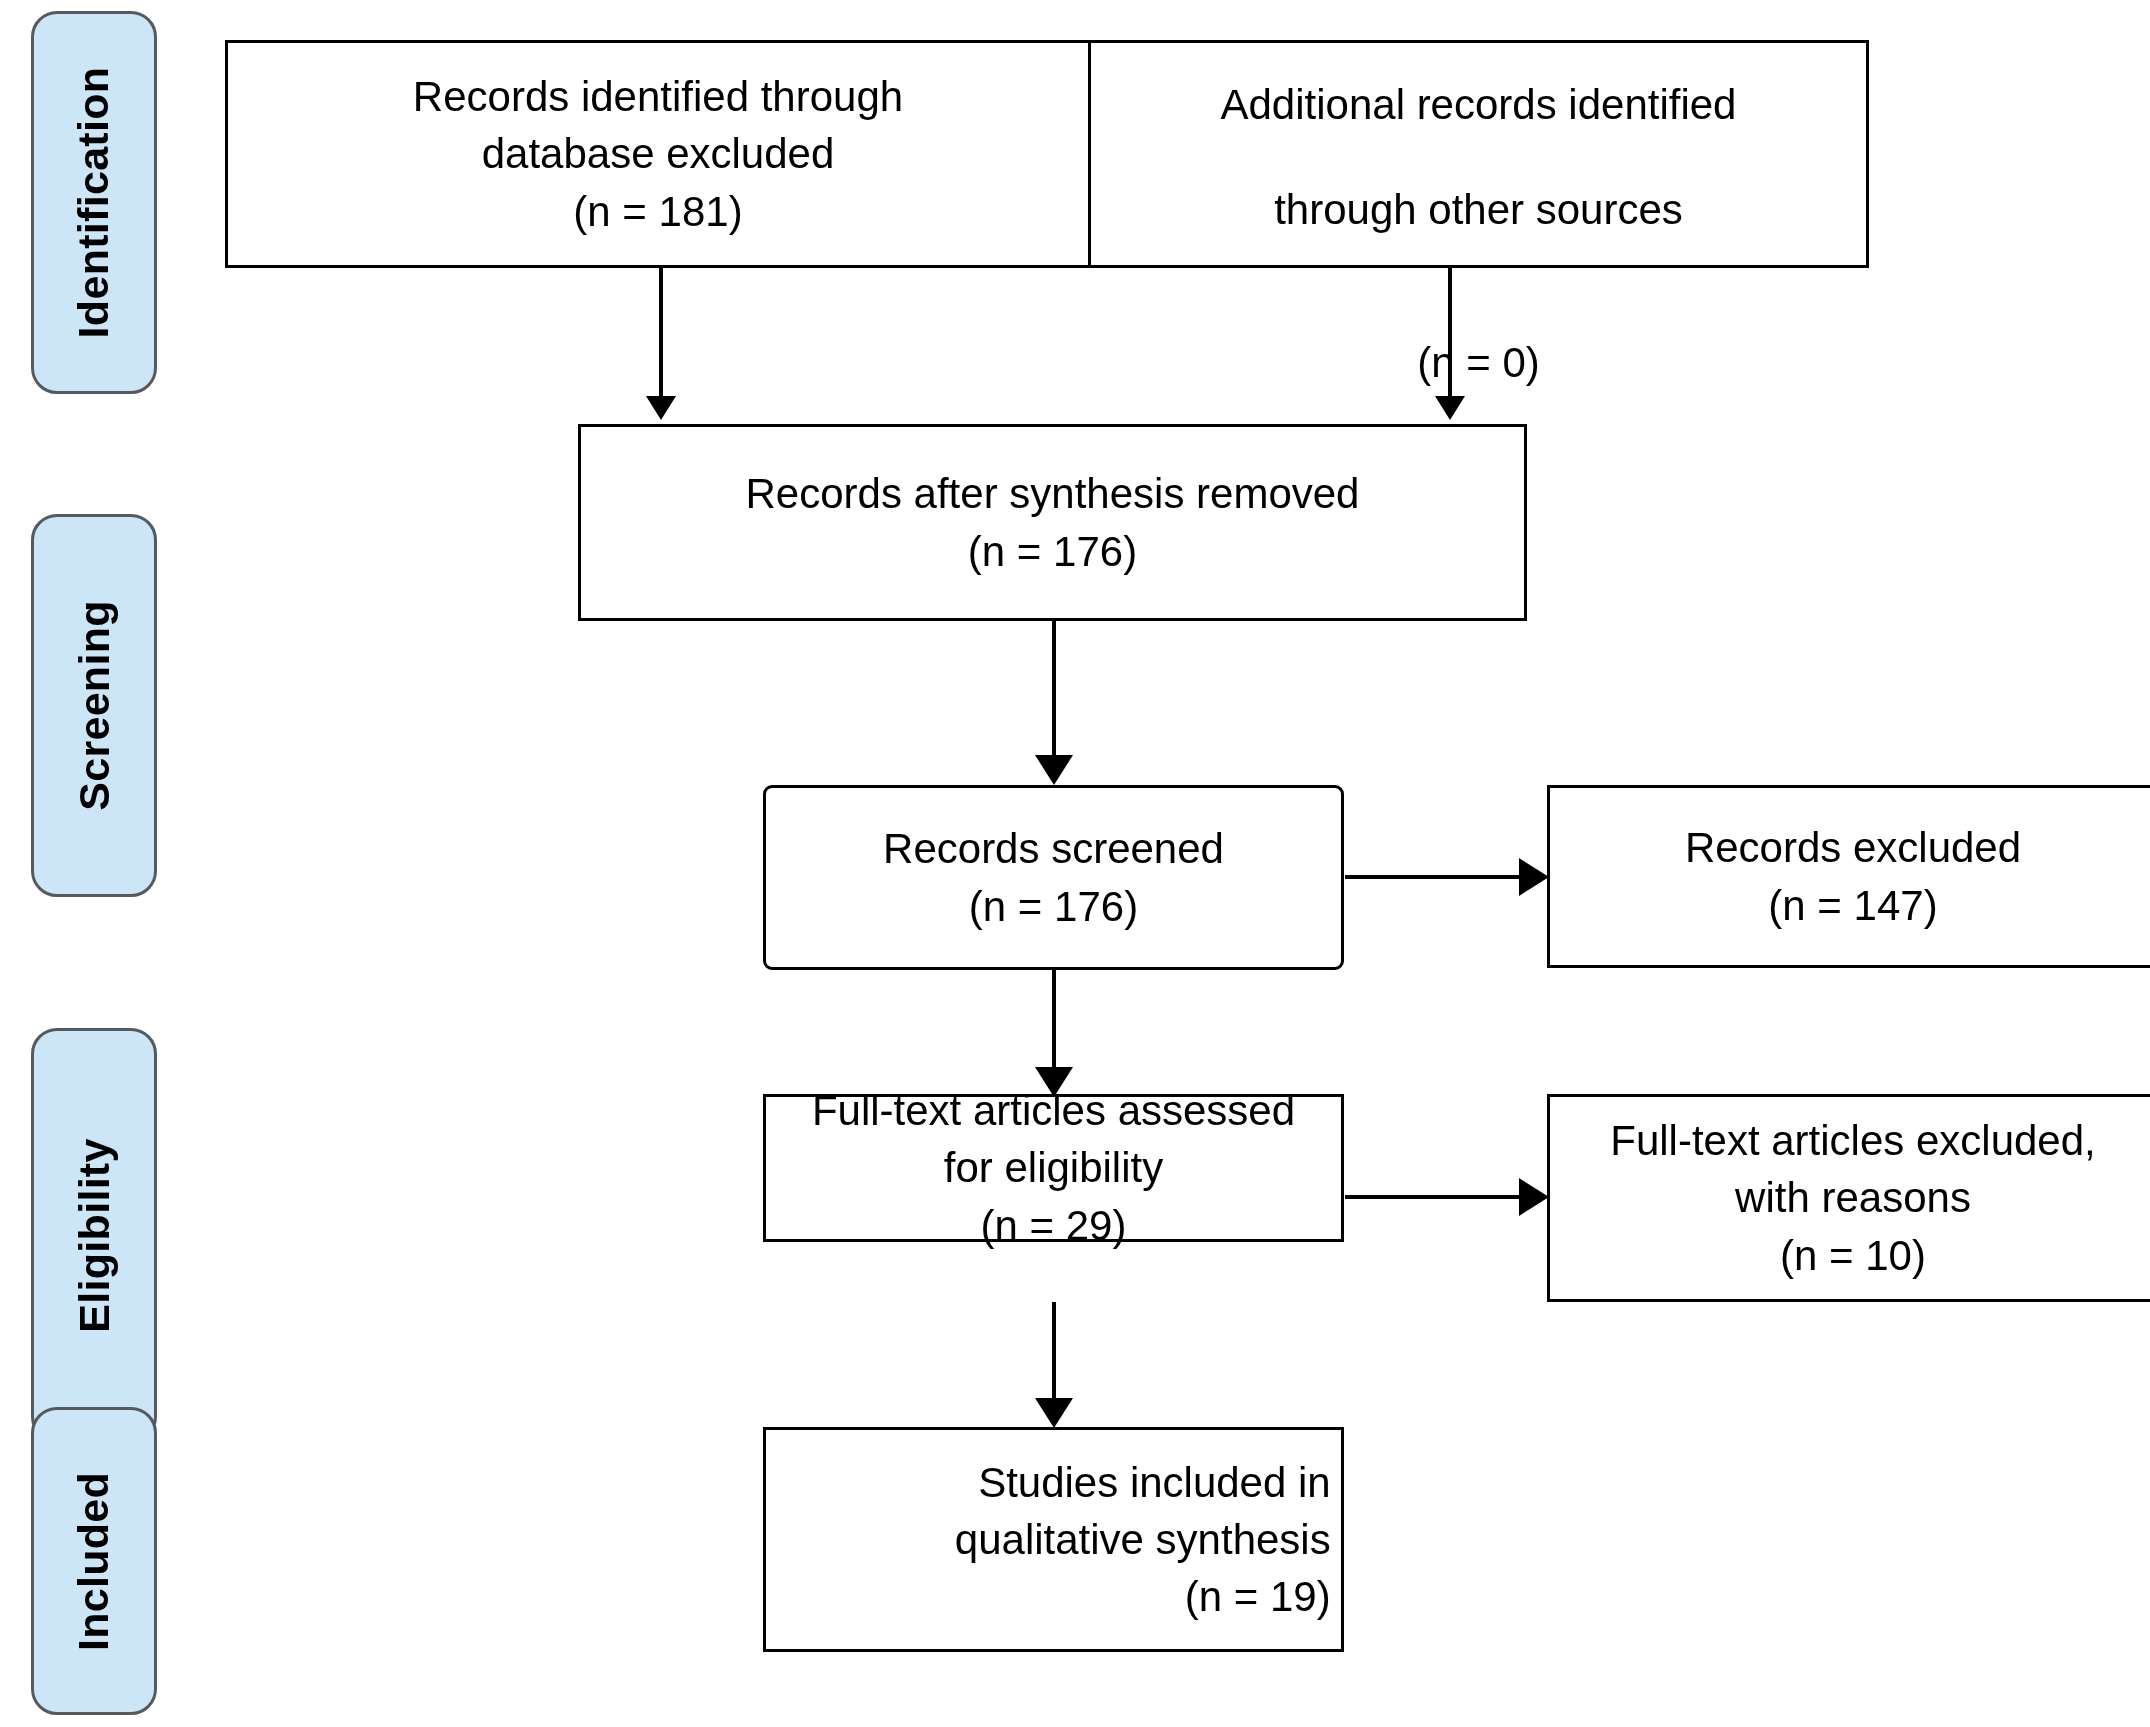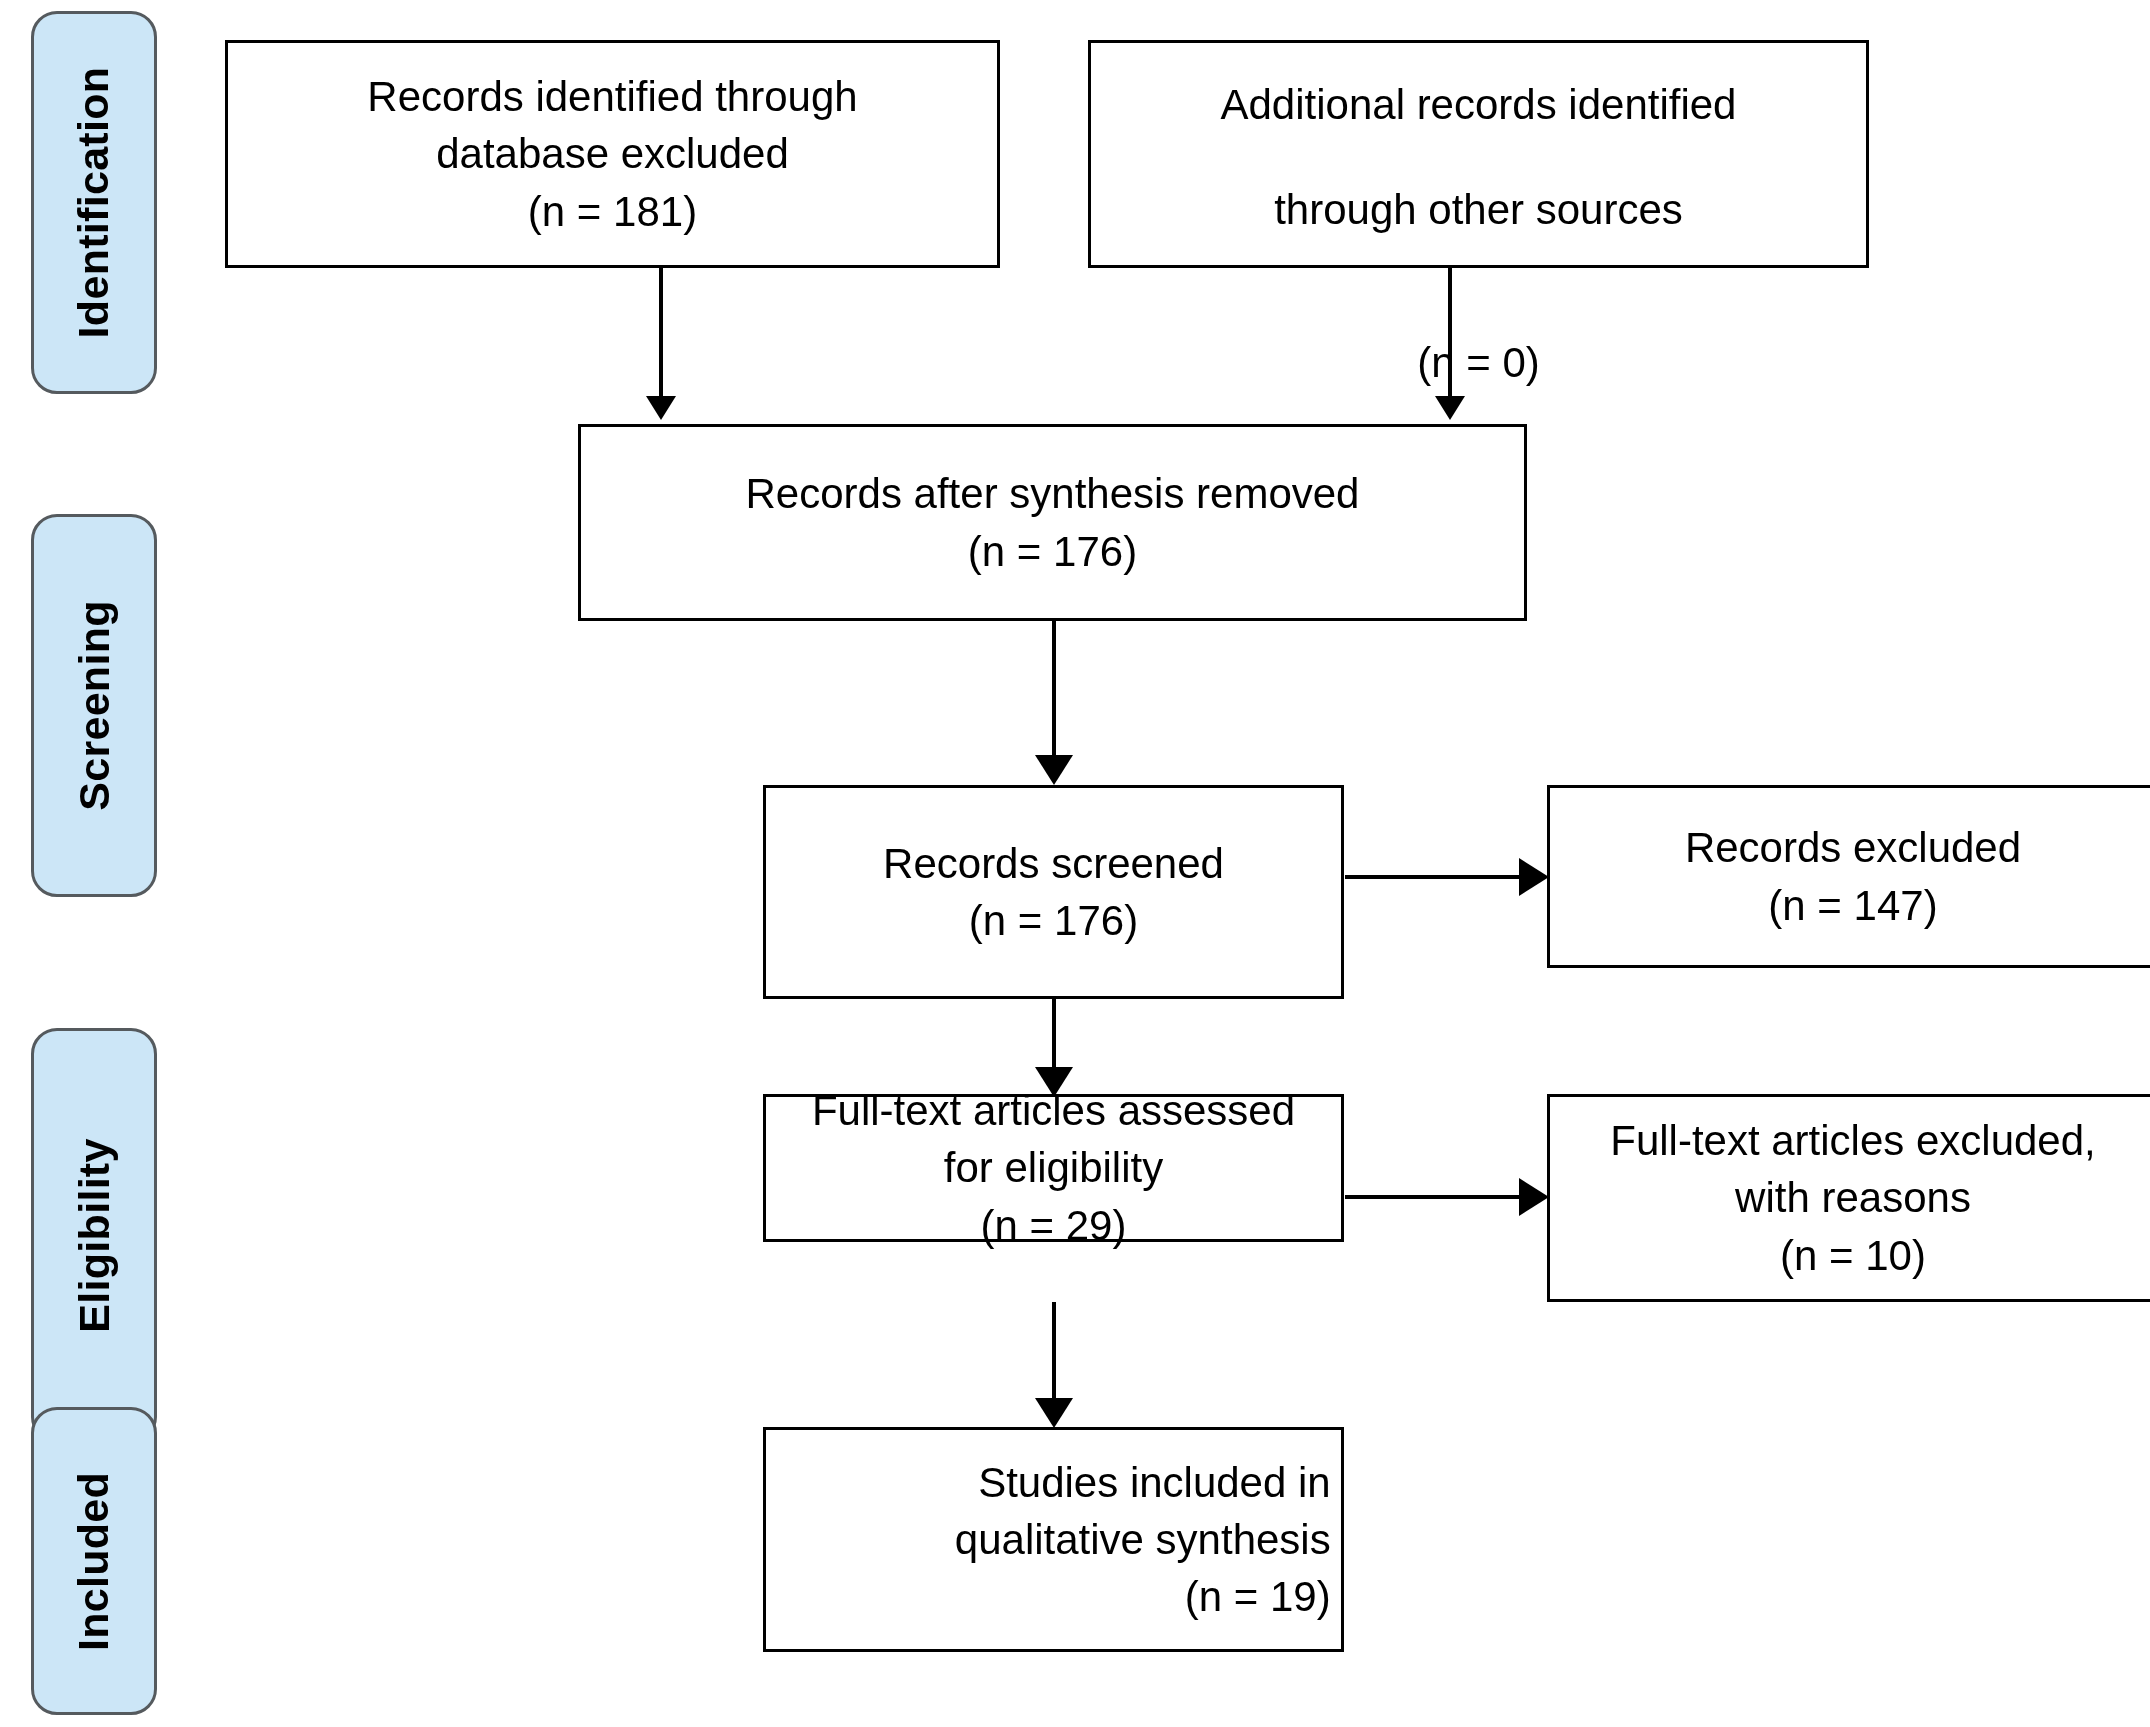--- a/index.html
+++ b/index.html
@@ -138,39 +138,39 @@
 
   <div class="vline" style="left:1052px; top:969px; height:100px;"></div>
   <div class="arrow-down" style="left:1035px; top:1067px;"></div>
 
   <div class="hline" style="left:1345px; top:1195px; width:181px;"></div>
   <div class="arrow-right" style="left:1519px; top:1178px;"></div>
 
   <div class="vline" style="left:1052px; top:1302px; height:98px;"></div>
   <div class="arrow-down" style="left:1035px; top:1398px;"></div>
 
-  <div class="flow-box" style="left:225px; top:40px; width:775px; height:228px;">
+  <div class="flow-box" style="left:225px; top:40px; width:866px; height:228px;">
     <div class="line">Records identified through</div>
     <div class="line">database excluded</div>
     <div class="line">(n = 181)</div>
   </div>
 
   <div class="flow-box count-bottom" style="left:1088px; top:40px; width:781px; height:228px;gap:48px;">
     <div class="line">Additional records identified</div>
     <div class="line">through other sources</div>
     <div class="spacer"></div>
     <div class="line count-line">(n = 0)</div>
   </div>
 
   <div class="flow-box" style="left:578px; top:424px; width:949px; height:197px;">
     <div class="line">Records after synthesis removed</div>
     <div class="line">(n = 176)</div>
   </div>
 
-  <div class="flow-box" style="left:763px; top:785px; width:581px; height:214px;">
+  <div class="flow-box" style="left:763px; top:785px; width:581px; height:185px;border-radius:9px;">
     <div class="line">Records screened</div>
     <div class="line">(n = 176)</div>
   </div>
 
   <div class="flow-box" style="left:1547px; top:785px; width:612px; height:183px;">
     <div class="line">Records excluded</div>
     <div class="line">(n = 147)</div>
   </div>
 
   <div class="flow-box" style="left:763px; top:1094px; width:581px; height:148px;">

